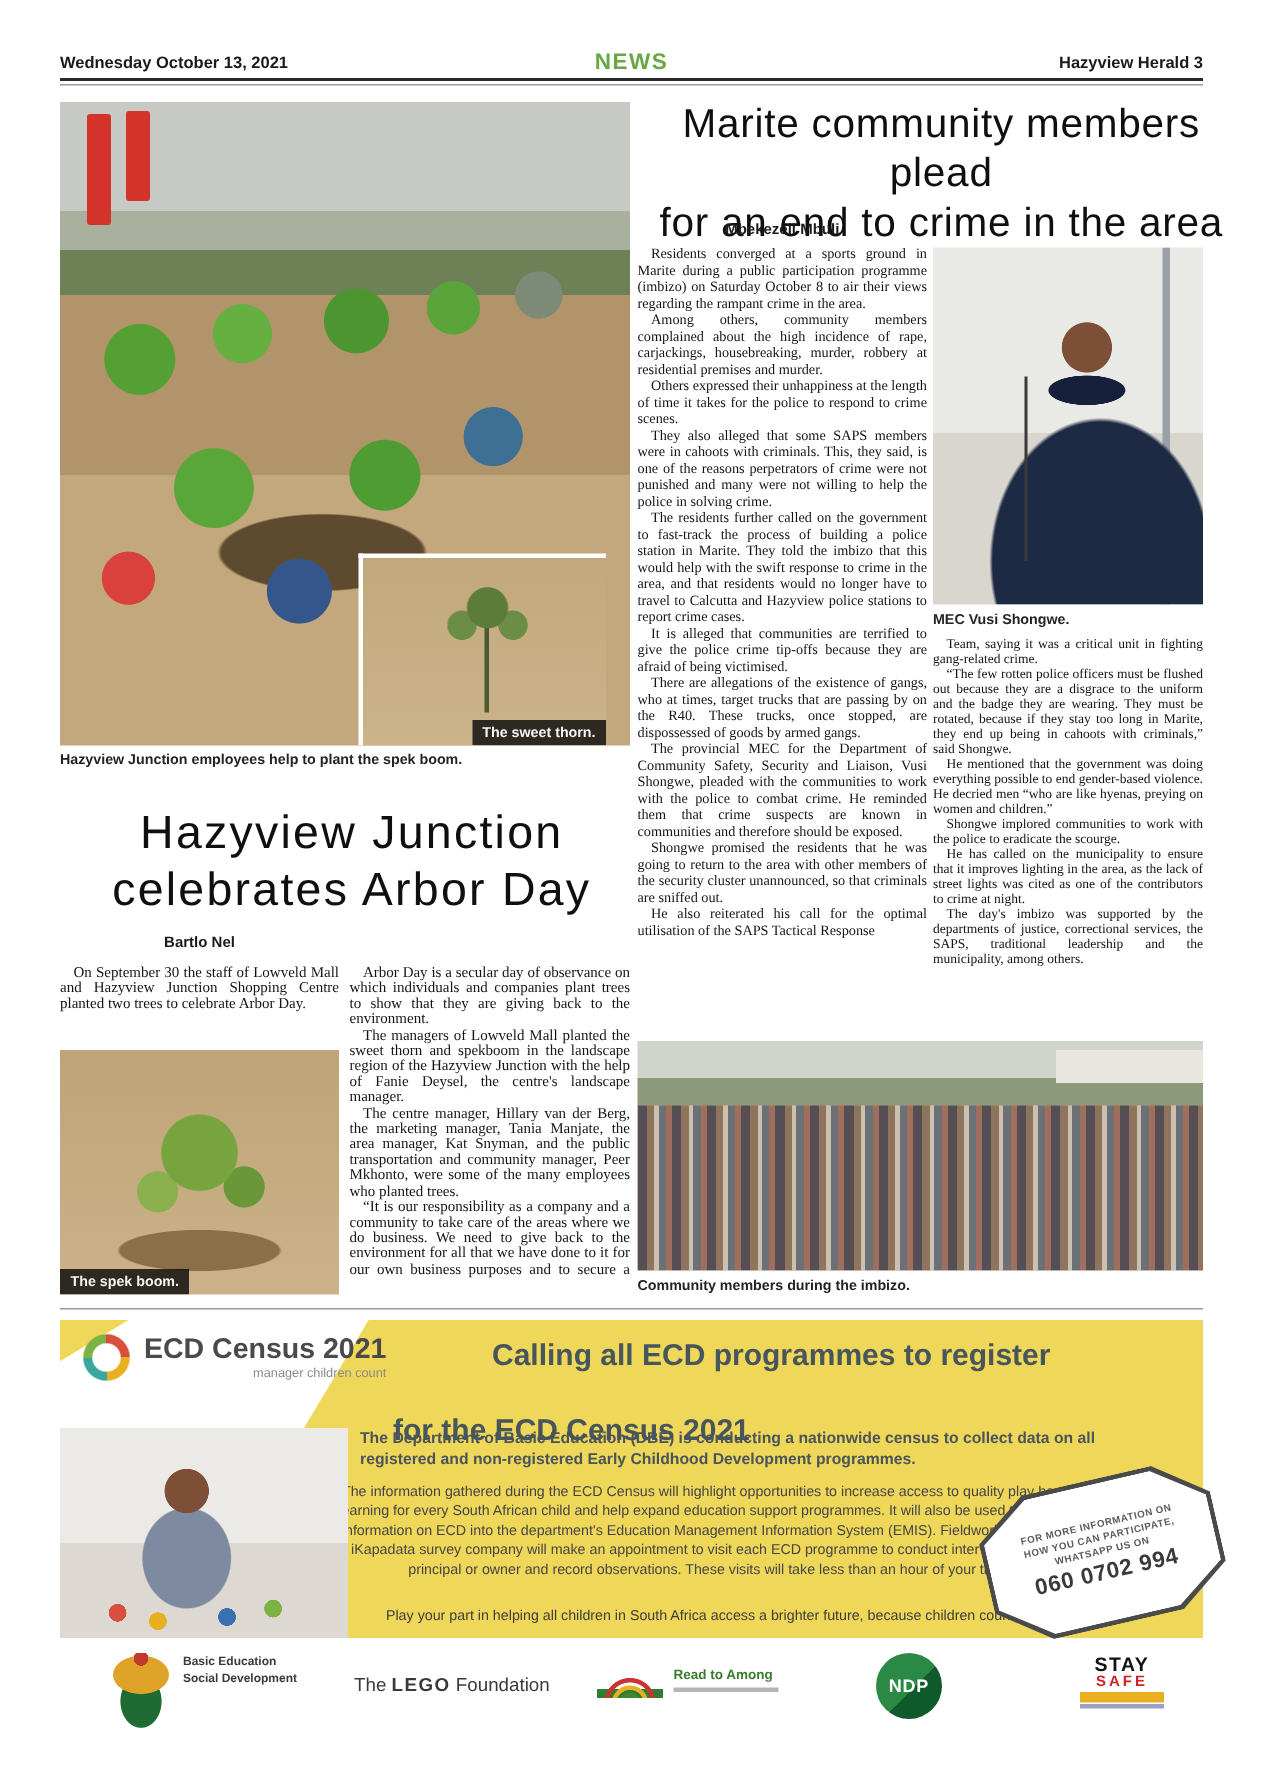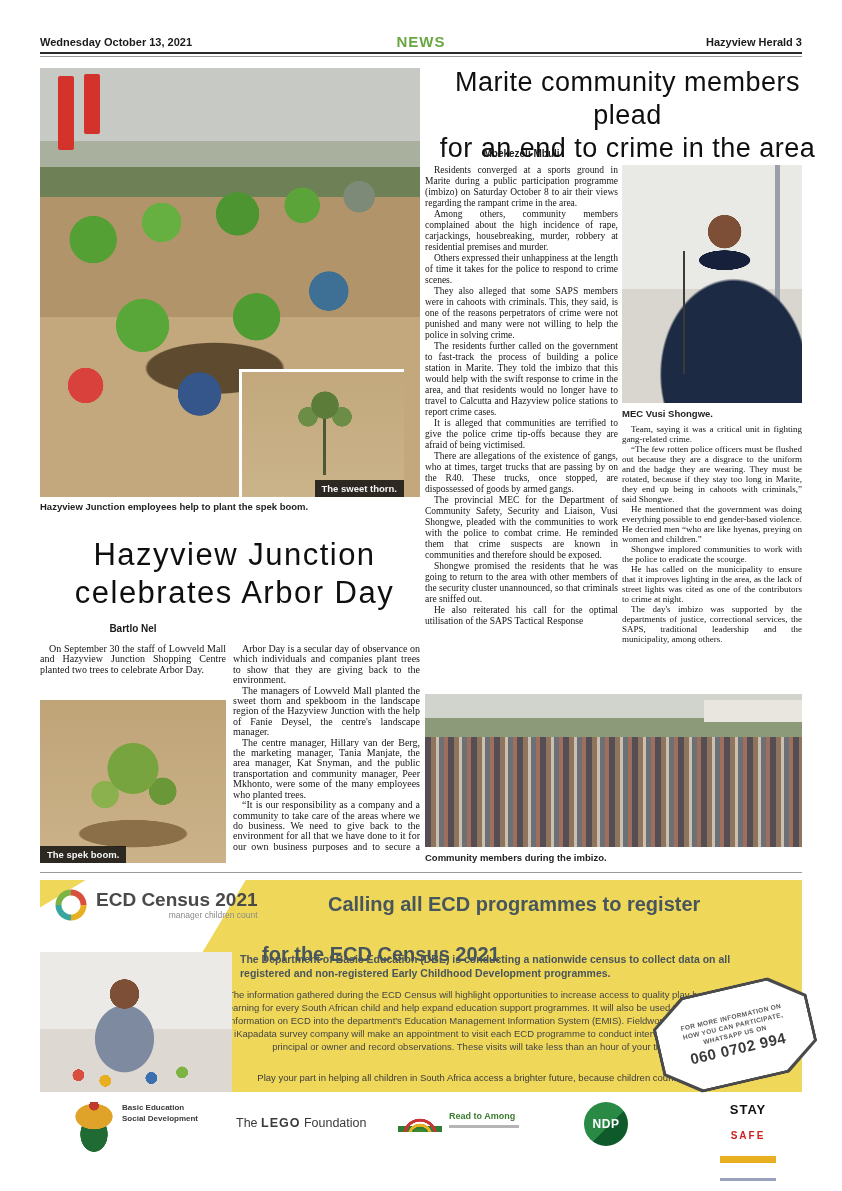--- a/index.html
+++ b/index.html
@@ -121,21 +121,21 @@
   .rtl-icon{width:44px;height:26px;background:
     radial-gradient(circle at 50% 115%,transparent 14px,#cc3333 14.5px 17px,transparent 17.5px),
     radial-gradient(circle at 50% 115%,transparent 9px,#e8b020 9.5px 12px,transparent 12.5px),
     radial-gradient(circle at 50% 115%,transparent 4px,#3e8a2e 4.5px 7px,transparent 7.5px),
     linear-gradient(transparent 0 78%,#2e7d32 78% 100%);}
   .rtl-name{font:700 9px/11px "Liberation Sans",sans-serif;color:#3a7d2e;}
   .rtl-tag{width:70px;height:3px;background:#b5b5b5;margin-top:3px;}
   .ndp{width:44px;height:44px;border-radius:50%;display:flex;align-items:center;justify-content:center;
        background:linear-gradient(135deg,#2a8a45 0 55%,#0e5a2a 55% 100%);
        font:800 12px/12px "Liberation Sans",sans-serif;color:#fff;letter-spacing:.5px;}
-  .ss{display:flex;flex-direction:column;align-items:center;gap:15px;}
+  .ss{display:flex;flex-direction:column;align-items:center;gap:1px;}
   .ss-stay{font:900 13px/13px "Liberation Sans",sans-serif;color:#111;letter-spacing:1px;}
   .ss-safe{font:900 10px/10px "Liberation Sans",sans-serif;color:#cc2222;letter-spacing:2px;}
   .ss-bar{width:56px;height:7px;background:#e8b020;}
   .ss-bar2{width:56px;height:3px;background:#9aa0c0;}
 </style>
 </head>
 <body>
 
 <div class="page">
 

